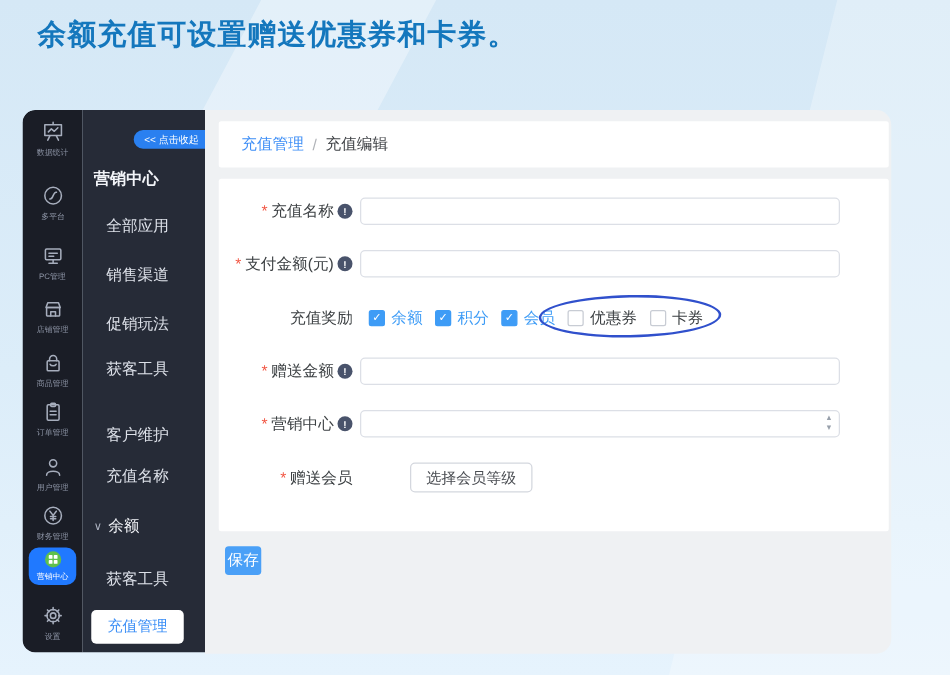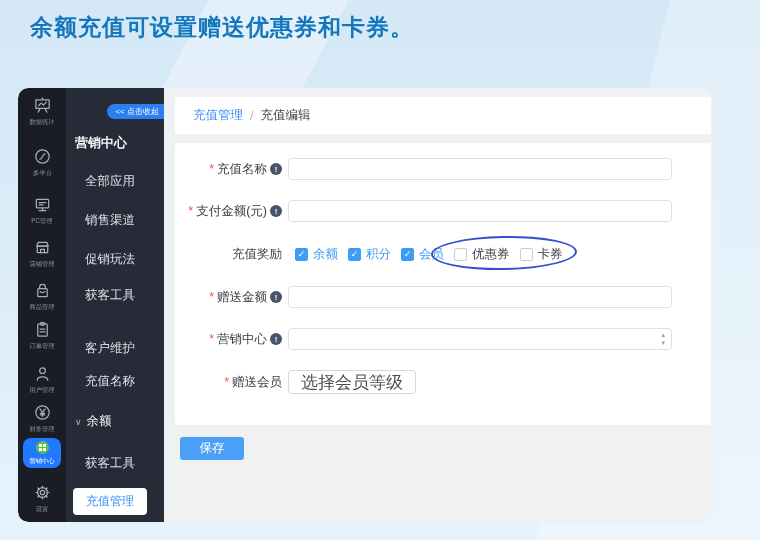--- a/index.html
+++ b/index.html
@@ -56,23 +56,23 @@
   .cb-item { display:flex; align-items:center; margin-right:10px; cursor:pointer; }
   .cb-box { width:13px; height:13px; border-radius:2px; margin-right:5px; display:flex; align-items:center; justify-content:center; font-size:9px; }
   .cb-box.checked { background:#3e9cf6; border:1px solid #3e9cf6; color:#fff; }
   .cb-box.unchecked { background:#fff; border:1px solid #c8ccd4; color:transparent; }
   .cb-label { font-size:12.5px; }
   .cb-label.on { color:#3e9cf6; }
   .cb-label.off { color:#3c4043; }
 
   .annotation-ellipse { position:absolute; left:256px; top:93px; width:146px; height:34px; border:2px solid #3050cc; border-radius:50%; transform:rotate(-1deg); pointer-events:none; }
 
-  .select-level-btn { height:24px; padding:0 12px; background:#fff; border:1px solid #d4d7de; border-radius:4px; font-size:17px; color:#4a4d52; cursor:pointer; }
-
-  .save-btn { position:absolute; left:16px; top:349px; width:64px; height:23px; background:#4aa0f7; border:none; border-radius:3px; color:#fff; font-size:12.5px; cursor:pointer; }
+  .select-level-btn { height:24px; padding:0 12px; background:#fff; border:1px solid #d4d7de; border-radius:4px; font-size:12px; color:#4a4d52; cursor:pointer;margin-left:40px; }
+
+  .save-btn { position:absolute; left:16px; top:349px; width:29px; height:23px; background:#4aa0f7; border:none; border-radius:3px; color:#fff; font-size:12.5px; cursor:pointer; }
 </style>
 </head>
 <body>
 
 <div class="bg-band band1"></div>
 <div class="bg-band band2"></div>
 
 <div class="page-title">余额充值可设置赠送优惠券和卡券。</div>
 
 <div class="sidebar">

